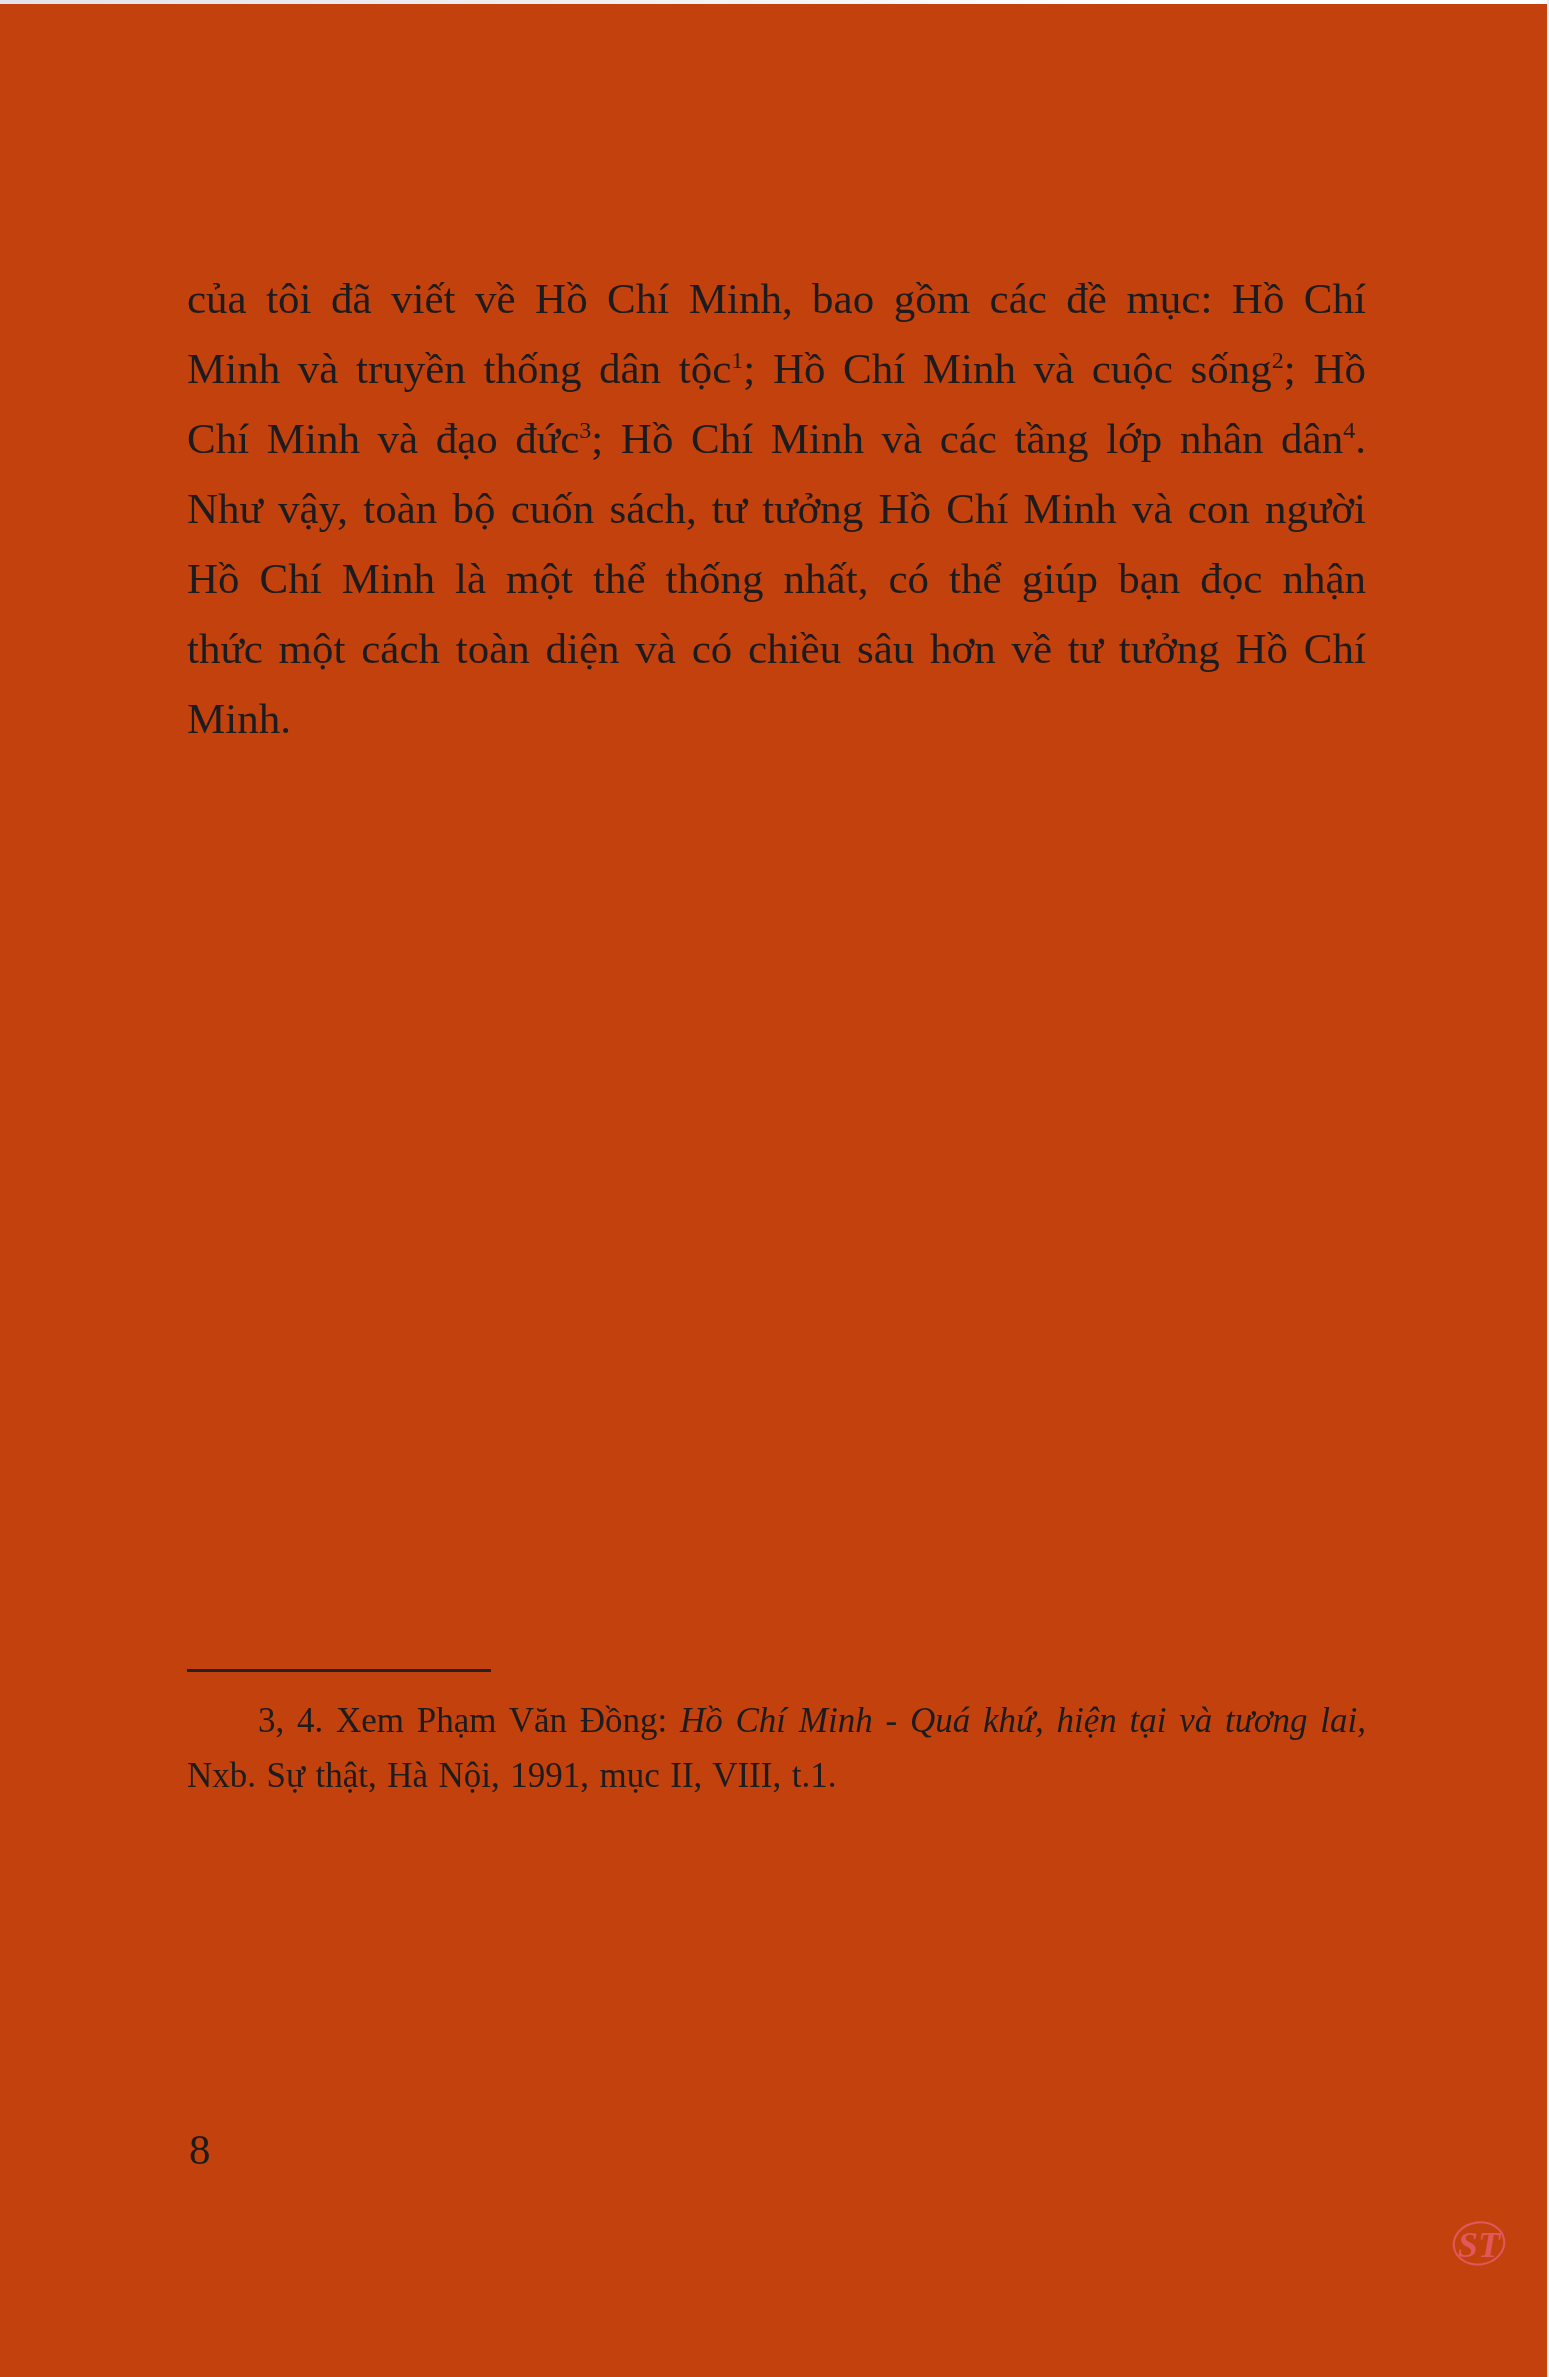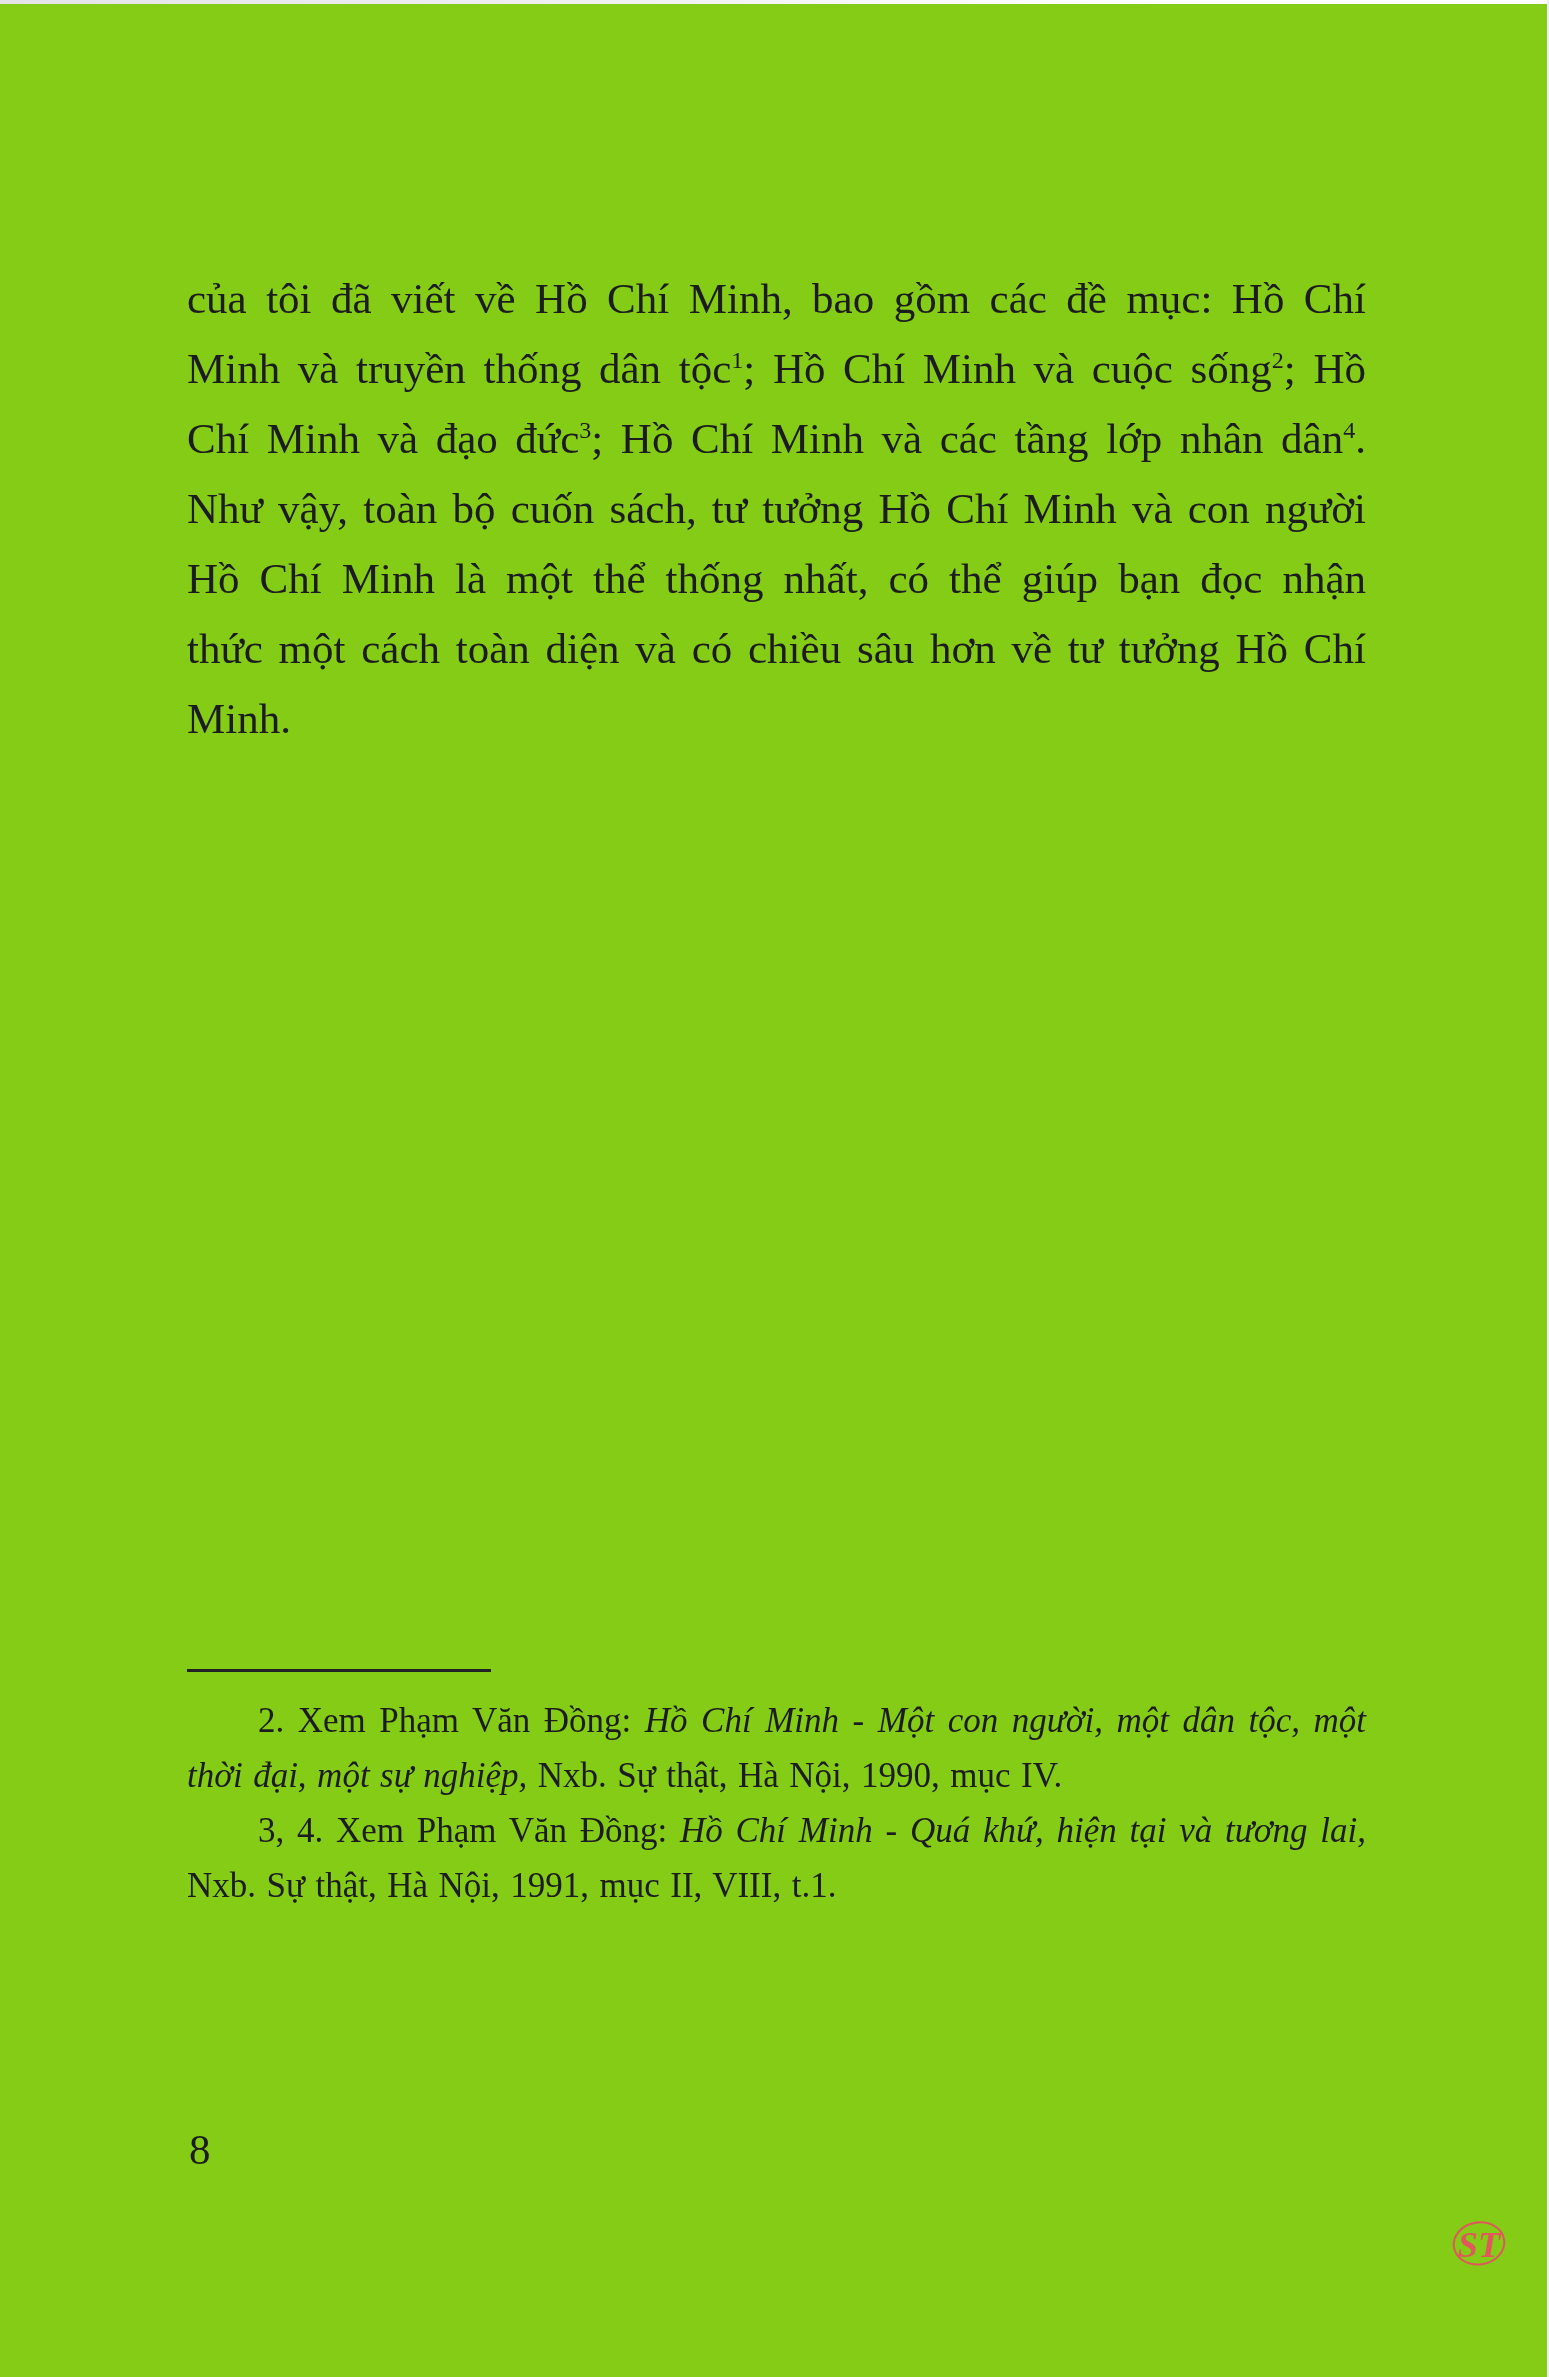--- a/index.html
+++ b/index.html
@@ -4,21 +4,21 @@
 <style>
   html, body {
     margin: 0;
     padding: 0;
     background: #f4f4f6;
   }
   .page {
     position: relative;
     width: 1550px;
     height: 2377px;
-    background: #84cc16;
+    background: #c2410c;
     font-family: "Liberation Serif", "DejaVu Serif", serif;
     color: #1c1c1e;
     overflow: hidden;
   }
   
   .scan-edge-top {
     position: absolute;
     top: 0; left: 0;
     width: 100%;
     height: 3.7px;
@@ -93,21 +93,20 @@
 <div class="page">
 
   <div class="scan-edge-top"></div>
   <div class="scan-edge-right"></div>
 
   <p class="main-text"><span>của tôi đã viết về Hồ Chí Minh, bao gồm các đề mục: Hồ Chí Minh và truyền thống dân tộc</span><sup class="fn-ref">1</sup><span>; Hồ Chí Minh và cuộc sống</span><sup class="fn-ref">2</sup><span>; Hồ Chí Minh và đạo đức</span><sup class="fn-ref">3</sup><span>; Hồ Chí Minh và các tầng lớp nhân dân</span><sup class="fn-ref">4</sup><span>. Như vậy, toàn bộ cuốn sách, tư tưởng Hồ Chí Minh và con người Hồ Chí Minh là một thể thống nhất, có thể giúp bạn đọc nhận thức một cách toàn diện và có chiều sâu hơn về tư tưởng Hồ Chí Minh.</span></p>
 
   <div class="footnote-rule"></div>
 
   <section class="footnotes">
-    <p class="footnote"><span>2. Xem Phạm Văn Đồng: </span><span class="italic">Hồ Chí Minh - Một con người, một dân tộc, một thời đại, một sự nghiệp,</span><span> Nxb. Sự thật, Hà Nội, 1990, mục IV.</span></p>
     <p class="footnote"><span>3, 4. Xem Phạm Văn Đồng: </span><span class="italic">Hồ Chí Minh - Quá khứ, hiện tại và tương lai,</span><span> Nxb. Sự thật, Hà Nội, 1991, mục II, VIII, t.1.</span></p>
   </section>
 
   <div class="page-number">8</div>
 
   <svg class="publisher-logo" viewBox="0 0 40 40" aria-hidden="true">
     <ellipse cx="20" cy="21" rx="17.5" ry="14.5" fill="none" stroke="#e0585c" stroke-width="1.4" transform="rotate(-8 20 21)"></ellipse>
     <text x="20" y="30" text-anchor="middle" font-size="25" font-style="italic" font-weight="bold" font-family="Liberation Serif, DejaVu Serif, serif" fill="#e0585c">ST</text>
   </svg>
 

